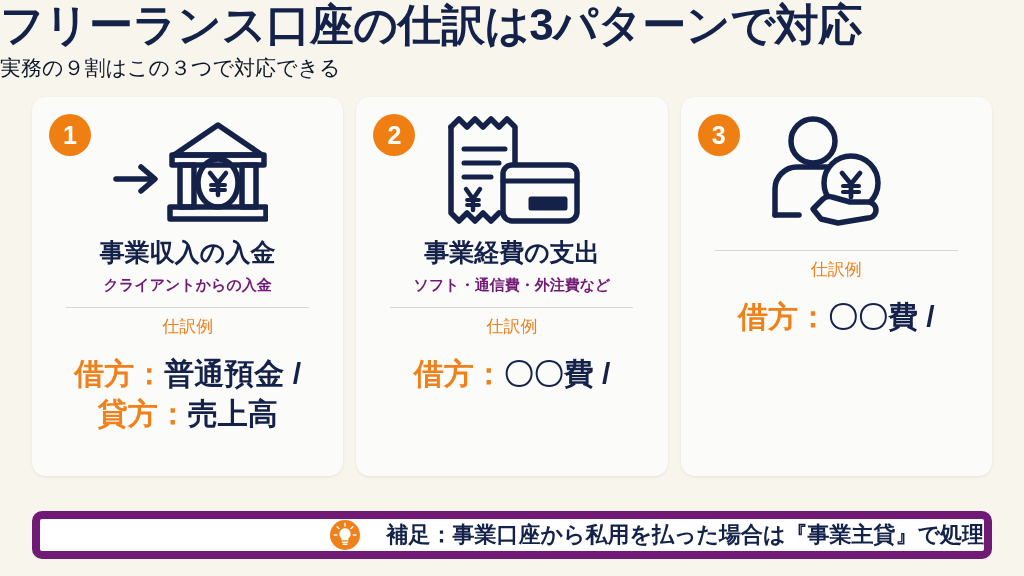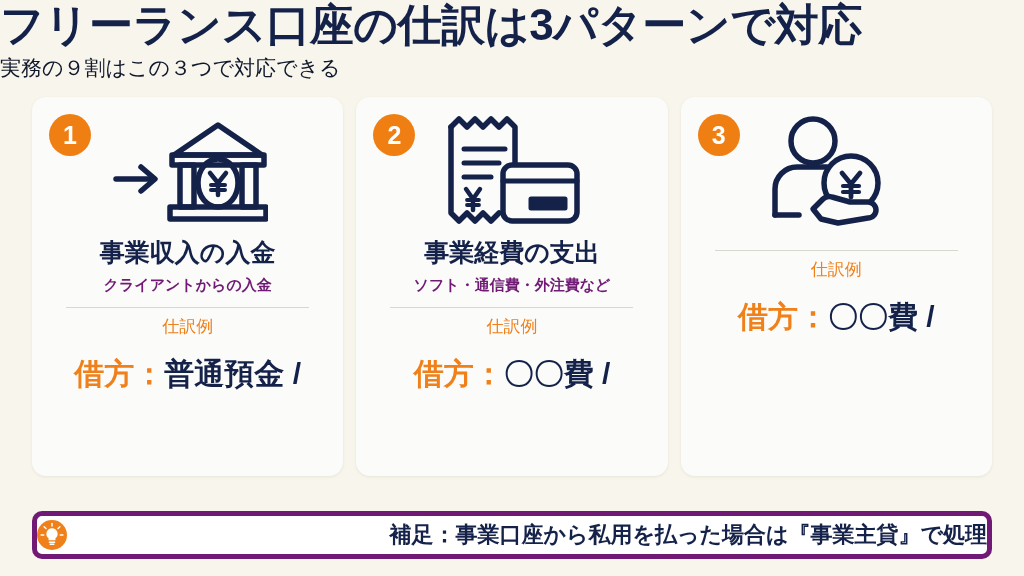--- a/index.html
+++ b/index.html
@@ -142,26 +142,26 @@
     color: #14224a;
   }
 
   
   .footer {
     position: absolute;
     left: 32px;
     right: 32px;
     bottom: 17px;
     height: 48px;
-    border: 5px solid #701a75;
+    border: 8px solid #701a75;
     border-radius: 10px;
     background: #ffffff;
     display: flex;
     align-items: center;
-    justify-content: space-between;
+    justify-content: flex-end;
     gap: 26px;
     box-sizing: border-box;
   }
   .bulb-icon {
     width: 30px;
     height: 30px;
     flex: 0 0 auto;
   }
   .footer-text {
     font-size: 22px;
@@ -208,20 +208,23 @@
           <path d="M103 79 H117" stroke-width="4"></path>
         </svg>
       </div>
       <h2 class="card-title">事業収入の入金</h2>
       <p class="card-desc">クライアントからの入金</p>
       <div class="divider"></div>
       <p class="example-label">仕訳例</p>
       <div class="entry">
         <div class="entry-line">
           <span class="entry-key">借方：</span><span class="entry-val">普通預金 /</span>
+        </div>
+        <div class="entry-line">
+          <span class="entry-key">貸方：</span><span class="entry-val">売上高</span>
         </div>
       </div>
     </div>
 
     <div class="card">
       <div class="badge">2</div>
       <div class="icon-area">
         <svg width="150" height="118" viewBox="0 0 150 118" fill="none" stroke="#14224a" stroke-width="5.5" stroke-linecap="round" stroke-linejoin="round">
 
           <path d="M14 16 L22 8 L30 16 L38 8 L46 16 L54 8 L62 16 L70 8 L78 16 V54" fill="none"></path>

